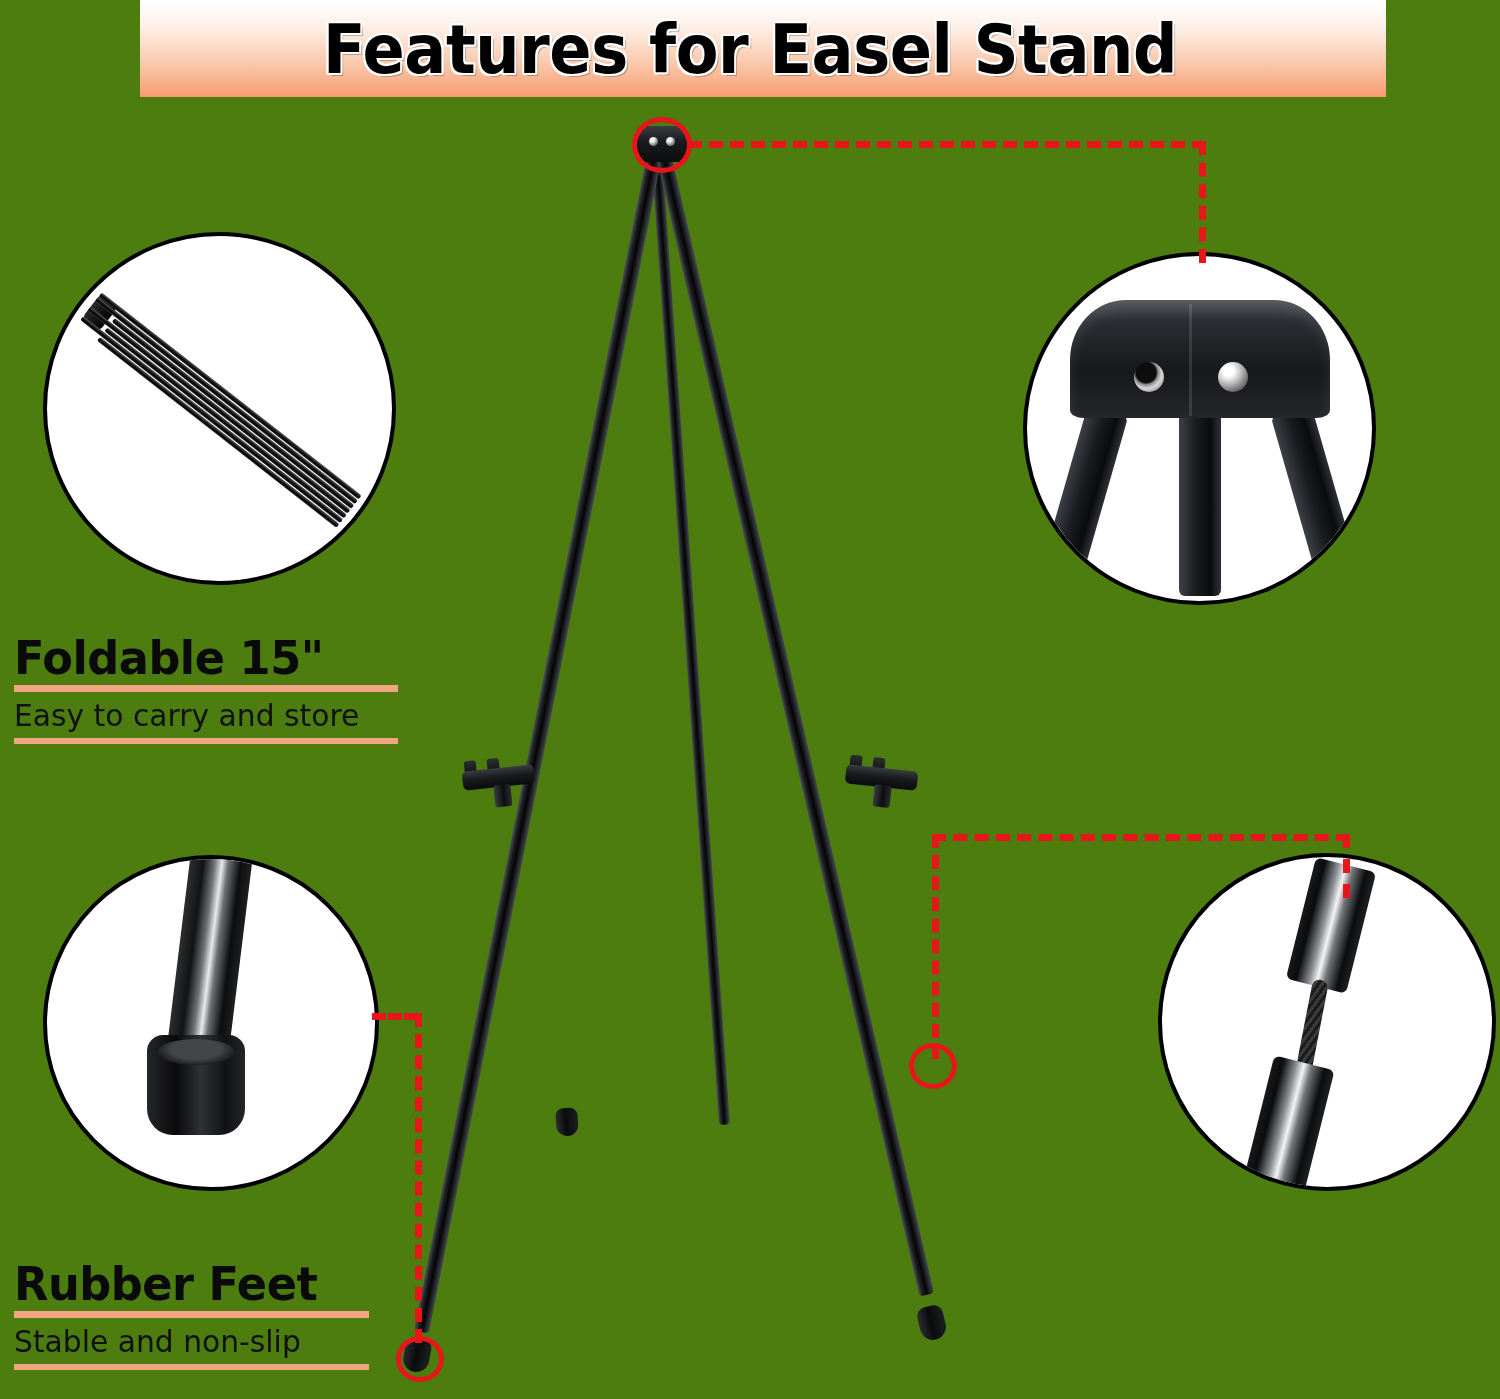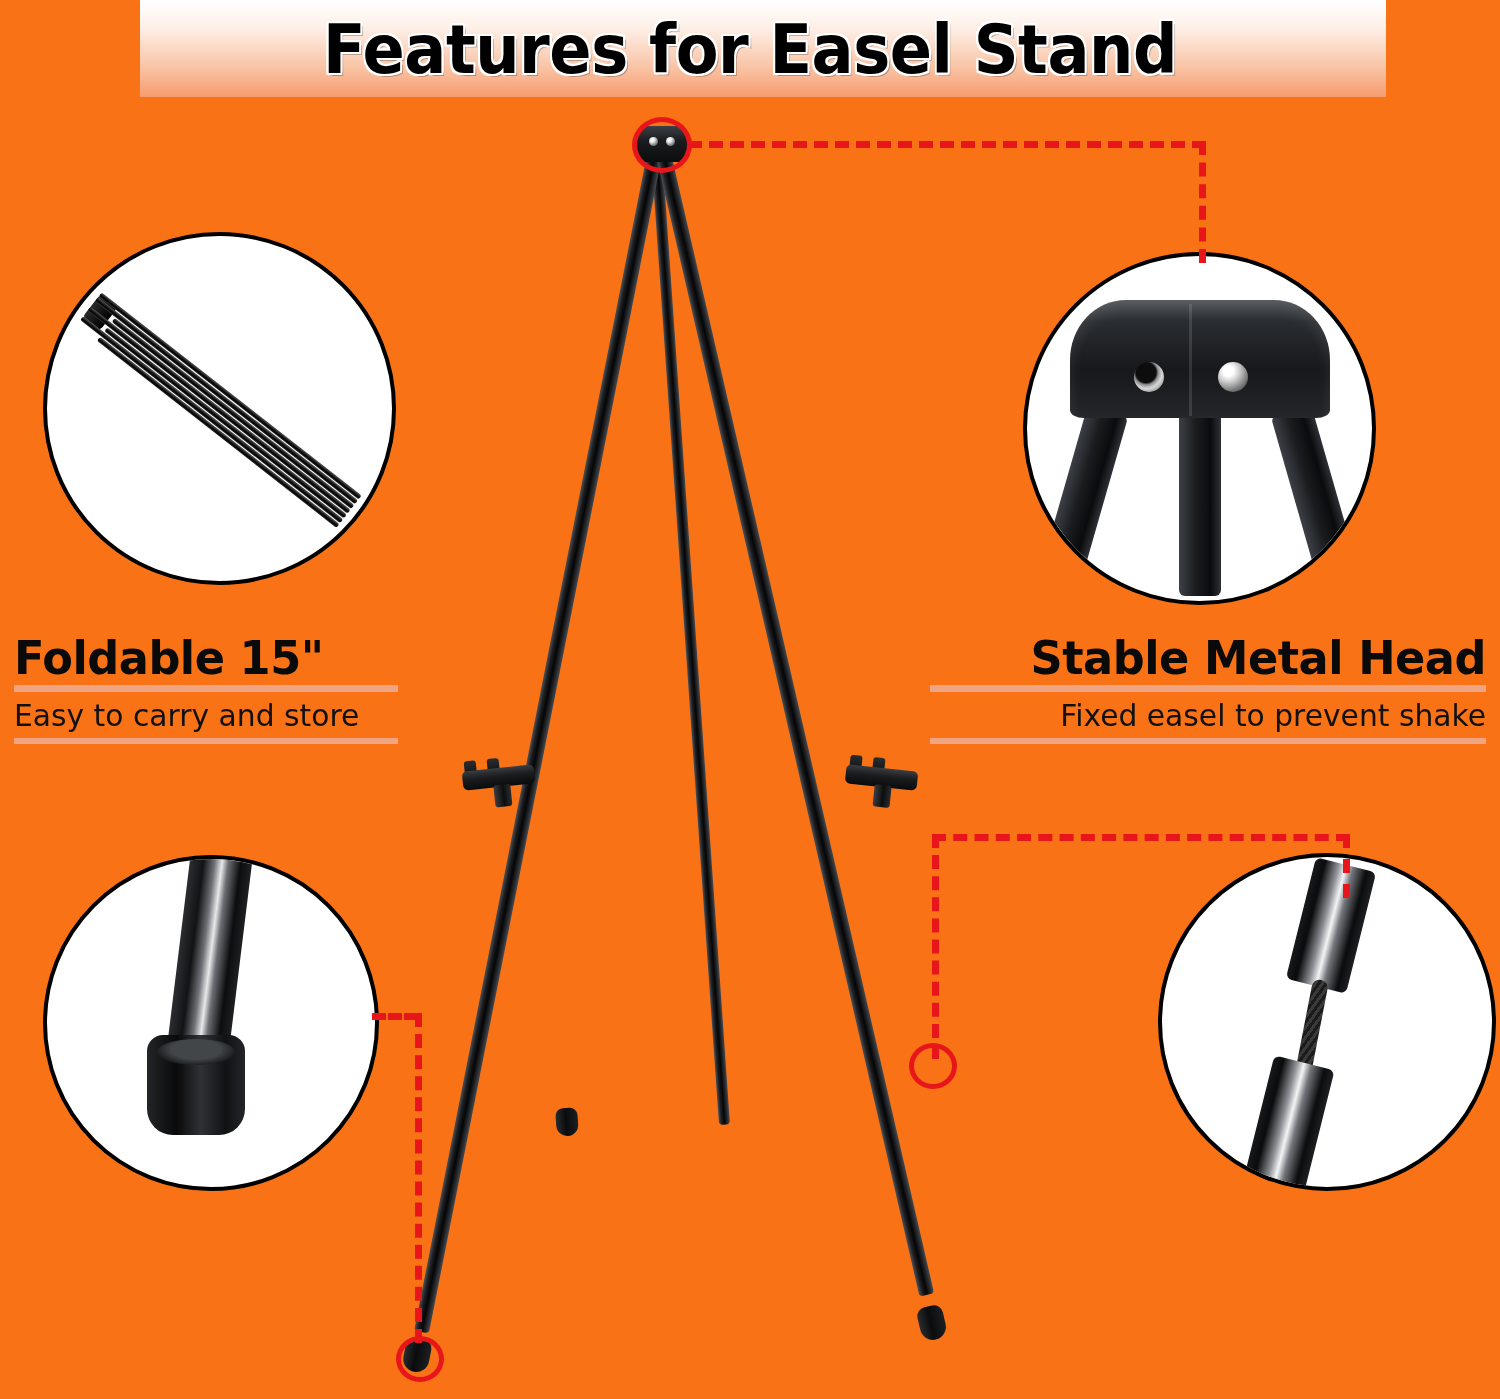--- a/index.html
+++ b/index.html
@@ -4,21 +4,21 @@
 <style>
   html, body {
     margin: 0;
     padding: 0;
     background: #ffffff;
   }
   #page {
     position: relative;
     width: 1500px;
     height: 1399px;
-    background: #f97316;
+    background: #4d7c0f;
     overflow: hidden;
     font-family: "Liberation Sans", sans-serif;
   }
 
   
   .banner {
     position: absolute;
     left: 140px;
     top: 0px;
     width: 1246px;
@@ -400,22 +400,22 @@
   <div class="dash-v" id="d-rope-v2"></div>
   <div class="red-ring" id="ring-rope"></div>
 
   <div class="feature f-left" id="feat-foldable">
     <div class="f-title">Foldable 15"</div>
     <div class="rule"></div>
     <div class="f-sub">Easy to carry and store</div>
     <div class="rule thin"></div>
   </div>
 
-  <div class="feature f-right" id="feat-metalhead">
-    <div class="f-title">Stable Metal Head</div>
+
+  <div class="feature f-left" id="feat-rubberfeet">
+    <div class="f-title">Rubber Feet</div>
     <div class="rule"></div>
-    <div class="f-sub">Fixed easel to prevent shake</div>
+    <div class="f-sub">Stable and non-slip</div>
     <div class="rule thin"></div>
   </div>
 
 
-
 </div>
 
 </body></html>

